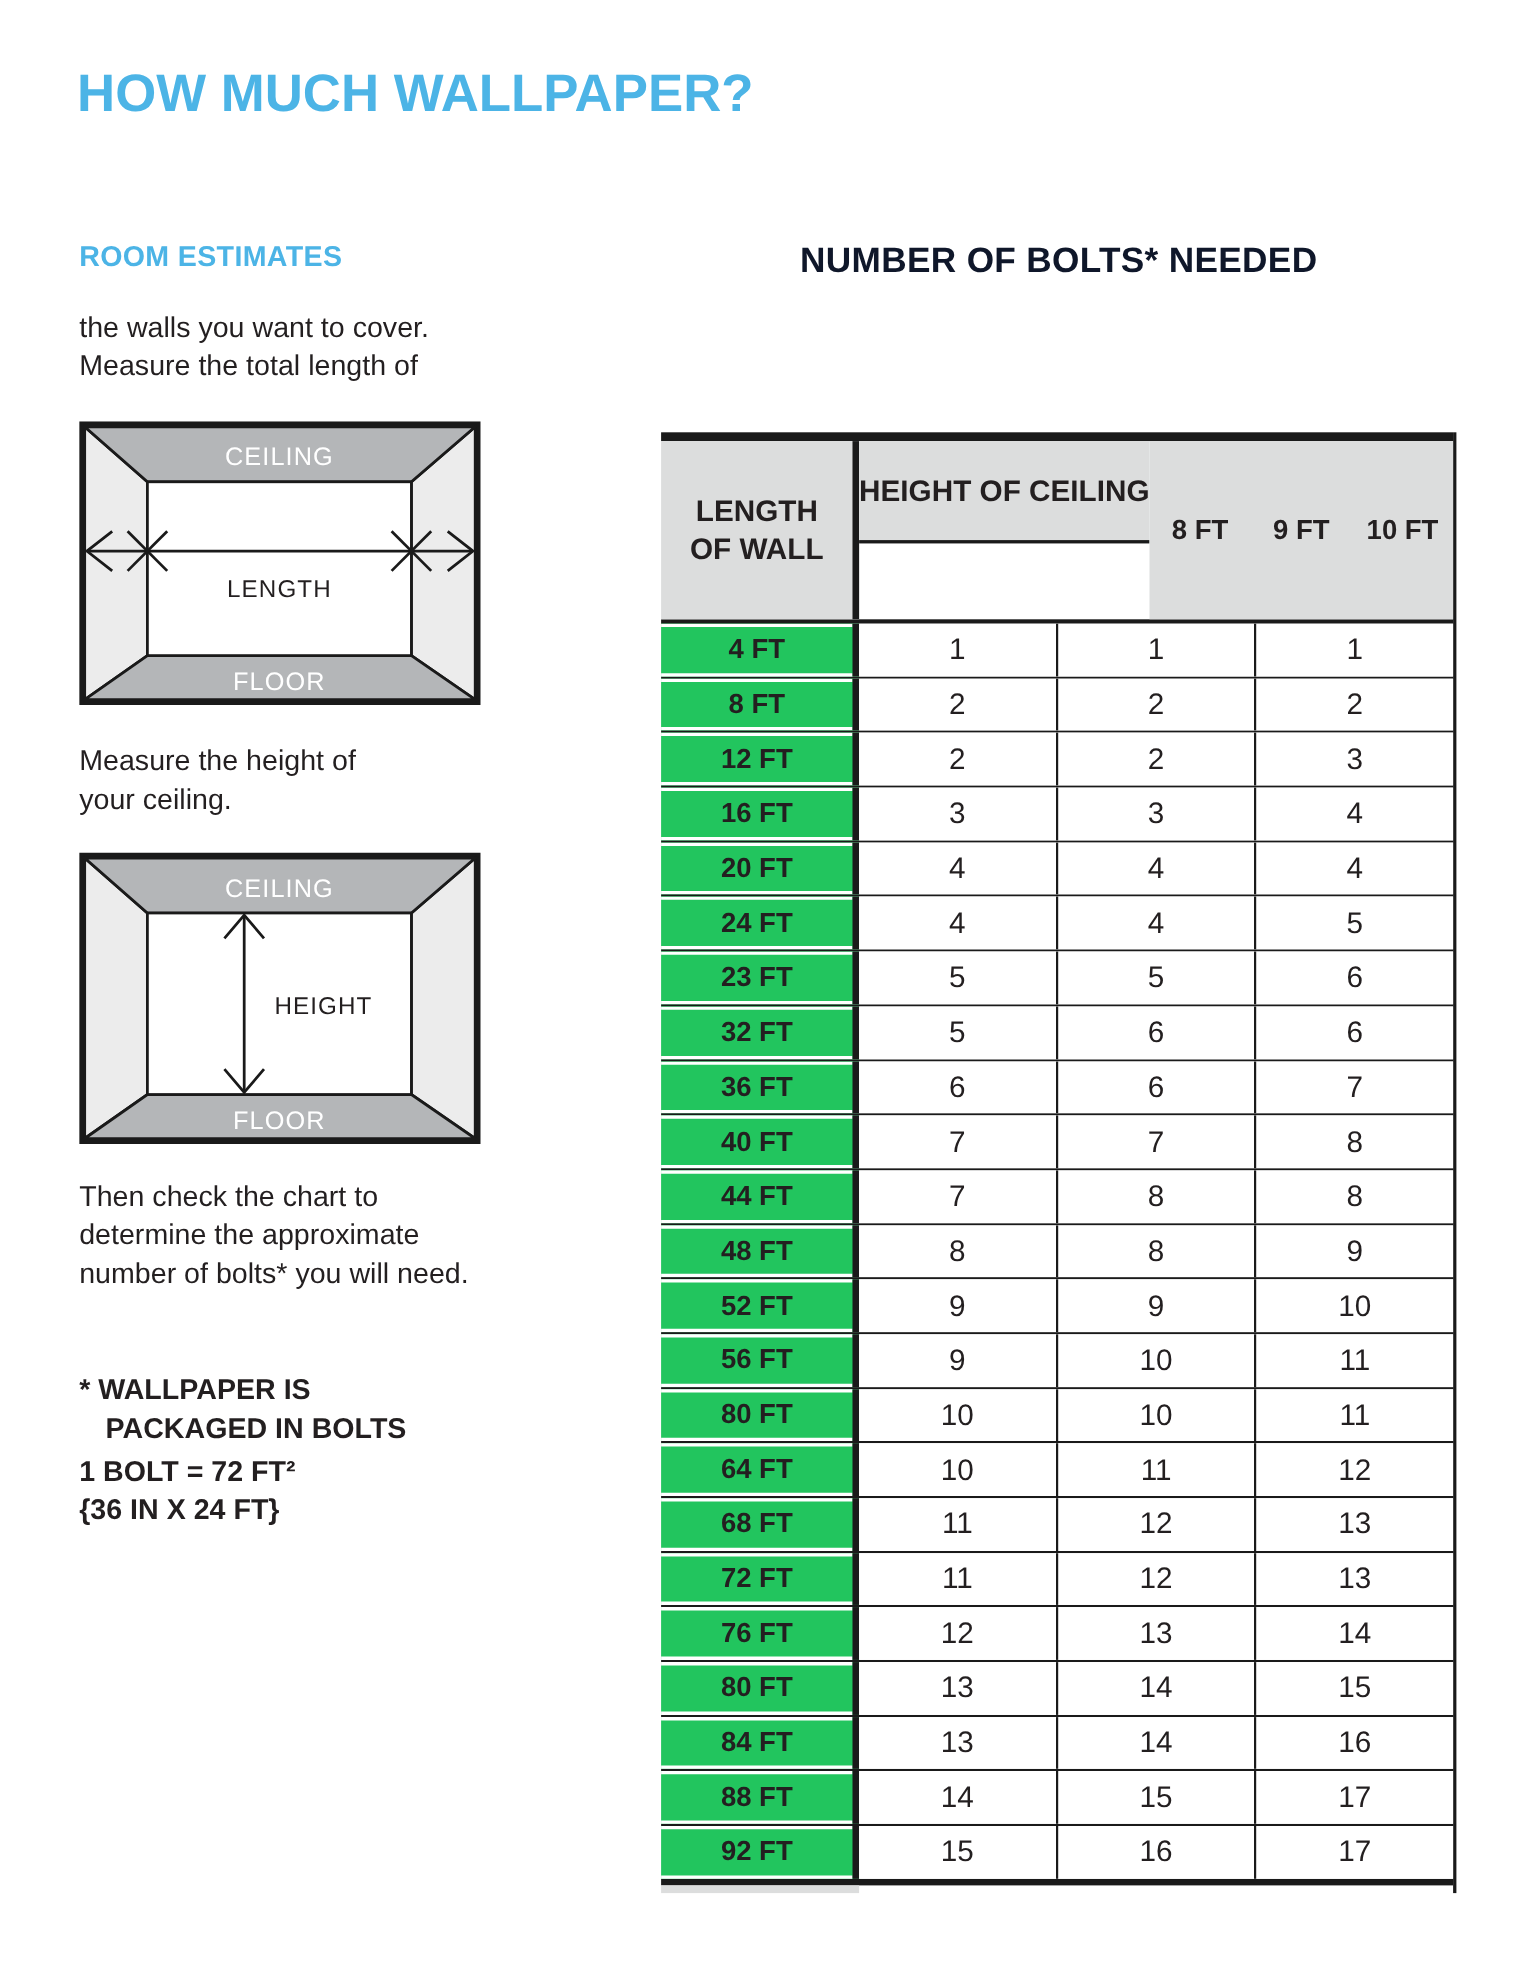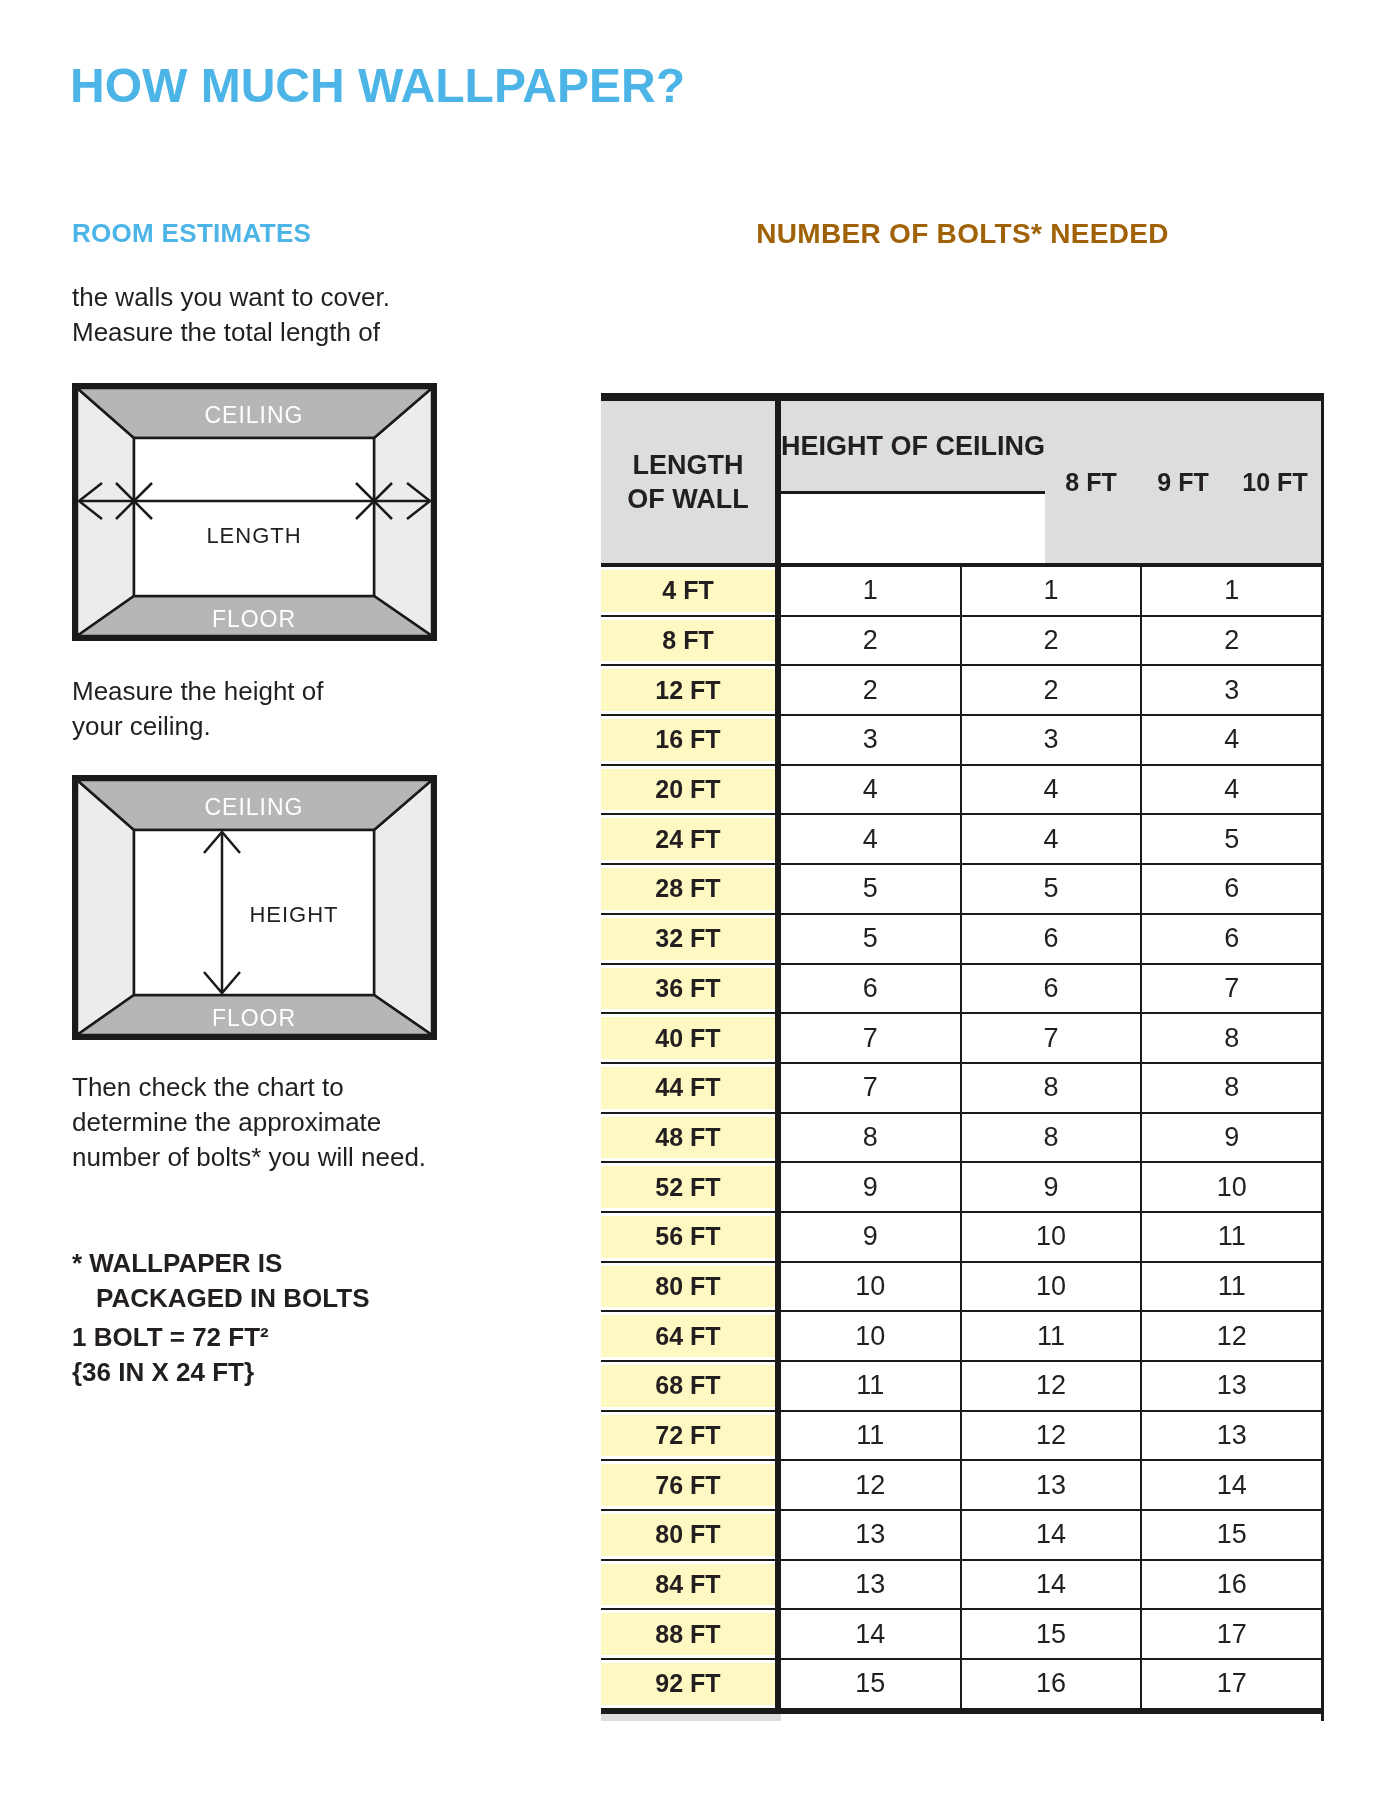--- a/index.html
+++ b/index.html
@@ -9,21 +9,21 @@
   }
   .abs{position:absolute;}
   .page-title{
     left:70px;top:58px;font-size:48px;font-weight:bold;color:#4cb4e6;letter-spacing:0px;
   }
   .section-heading{
     left:72px;top:218px;font-size:26px;font-weight:bold;color:#4cb4e6;letter-spacing:0.3px;
   }
   .table-heading{
     left:601px;top:218px;width:723px;text-align:center;
-    font-size:28px;font-weight:bold;color:#a16207;letter-spacing:0.3px;
+    font-size:32px;font-weight:bold;color:#0f172a;letter-spacing:0.3px;
   }
   .para{font-size:26px;line-height:35px;color:#231f20;}
   .para1{left:72px;top:280px;}
   .para2{left:72px;top:674px;}
   .para3{left:72px;top:1070px;}
   .footnote{left:72px;top:1246px;font-size:26px;line-height:35px;font-weight:bold;}
   .footnote .indent{padding-left:24px;}
   .bolt-eq{left:72px;top:1320px;font-size:26px;line-height:35px;font-weight:bold;}
   .diagram1{left:72px;top:383px;}
   .diagram2{left:72px;top:775px;}
@@ -42,21 +42,21 @@
     height:90px;background:#dcdddd;border-bottom:3px solid #1a1a1a;
     display:flex;align-items:center;justify-content:center;font-weight:bold;font-size:27px;
   }
   .subheads{flex:1;display:flex;background:#dcdddd;}
   .subheads .sub{flex:1;display:flex;align-items:center;justify-content:center;font-weight:bold;font-size:25px;}
   .t-midbar{height:4px;background:#1a1a1a;}
   .trow{display:flex;height:47.7px;border-bottom:2px solid #1a1a1a;}
   .t-rows .trow:last-child{border-bottom:none;}
   .tcell{display:flex;align-items:center;justify-content:center;}
   .tlabel{
-    width:174px;min-width:174px;border-right:6px solid #1a1a1a;background:#fef9c3;
+    width:174px;min-width:174px;border-right:6px solid #1a1a1a;background:#22c55e;
     box-shadow:inset 0 3px 0 #ffffff, inset 0 -3px 0 #ffffff;
     font-weight:bold;font-size:25px;
   }
   .tval{flex:1;background:#ffffff;font-size:27px;border-left:2px solid #1a1a1a;}
   .tval.first{border-left:none;}
   .t-bottombar{height:6px;background:#1a1a1a;}
   .t-stub{width:180px;height:7px;background:#dcdddd;}
   svg text{font-family:"Liberation Sans", sans-serif;}
 </style>
 </head>
@@ -180,21 +180,21 @@
         <div class="tcell tval">4</div>
         <div class="tcell tval">4</div>
       </div>
       <div class="trow">
         <div class="tcell tlabel">24 FT</div>
         <div class="tcell tval first">4</div>
         <div class="tcell tval">4</div>
         <div class="tcell tval">5</div>
       </div>
       <div class="trow">
-        <div class="tcell tlabel">28 FT</div>
+        <div class="tcell tlabel">23 FT</div>
         <div class="tcell tval first">5</div>
         <div class="tcell tval">5</div>
         <div class="tcell tval">6</div>
       </div>
       <div class="trow">
         <div class="tcell tlabel">32 FT</div>
         <div class="tcell tval first">5</div>
         <div class="tcell tval">6</div>
         <div class="tcell tval">6</div>
       </div>

